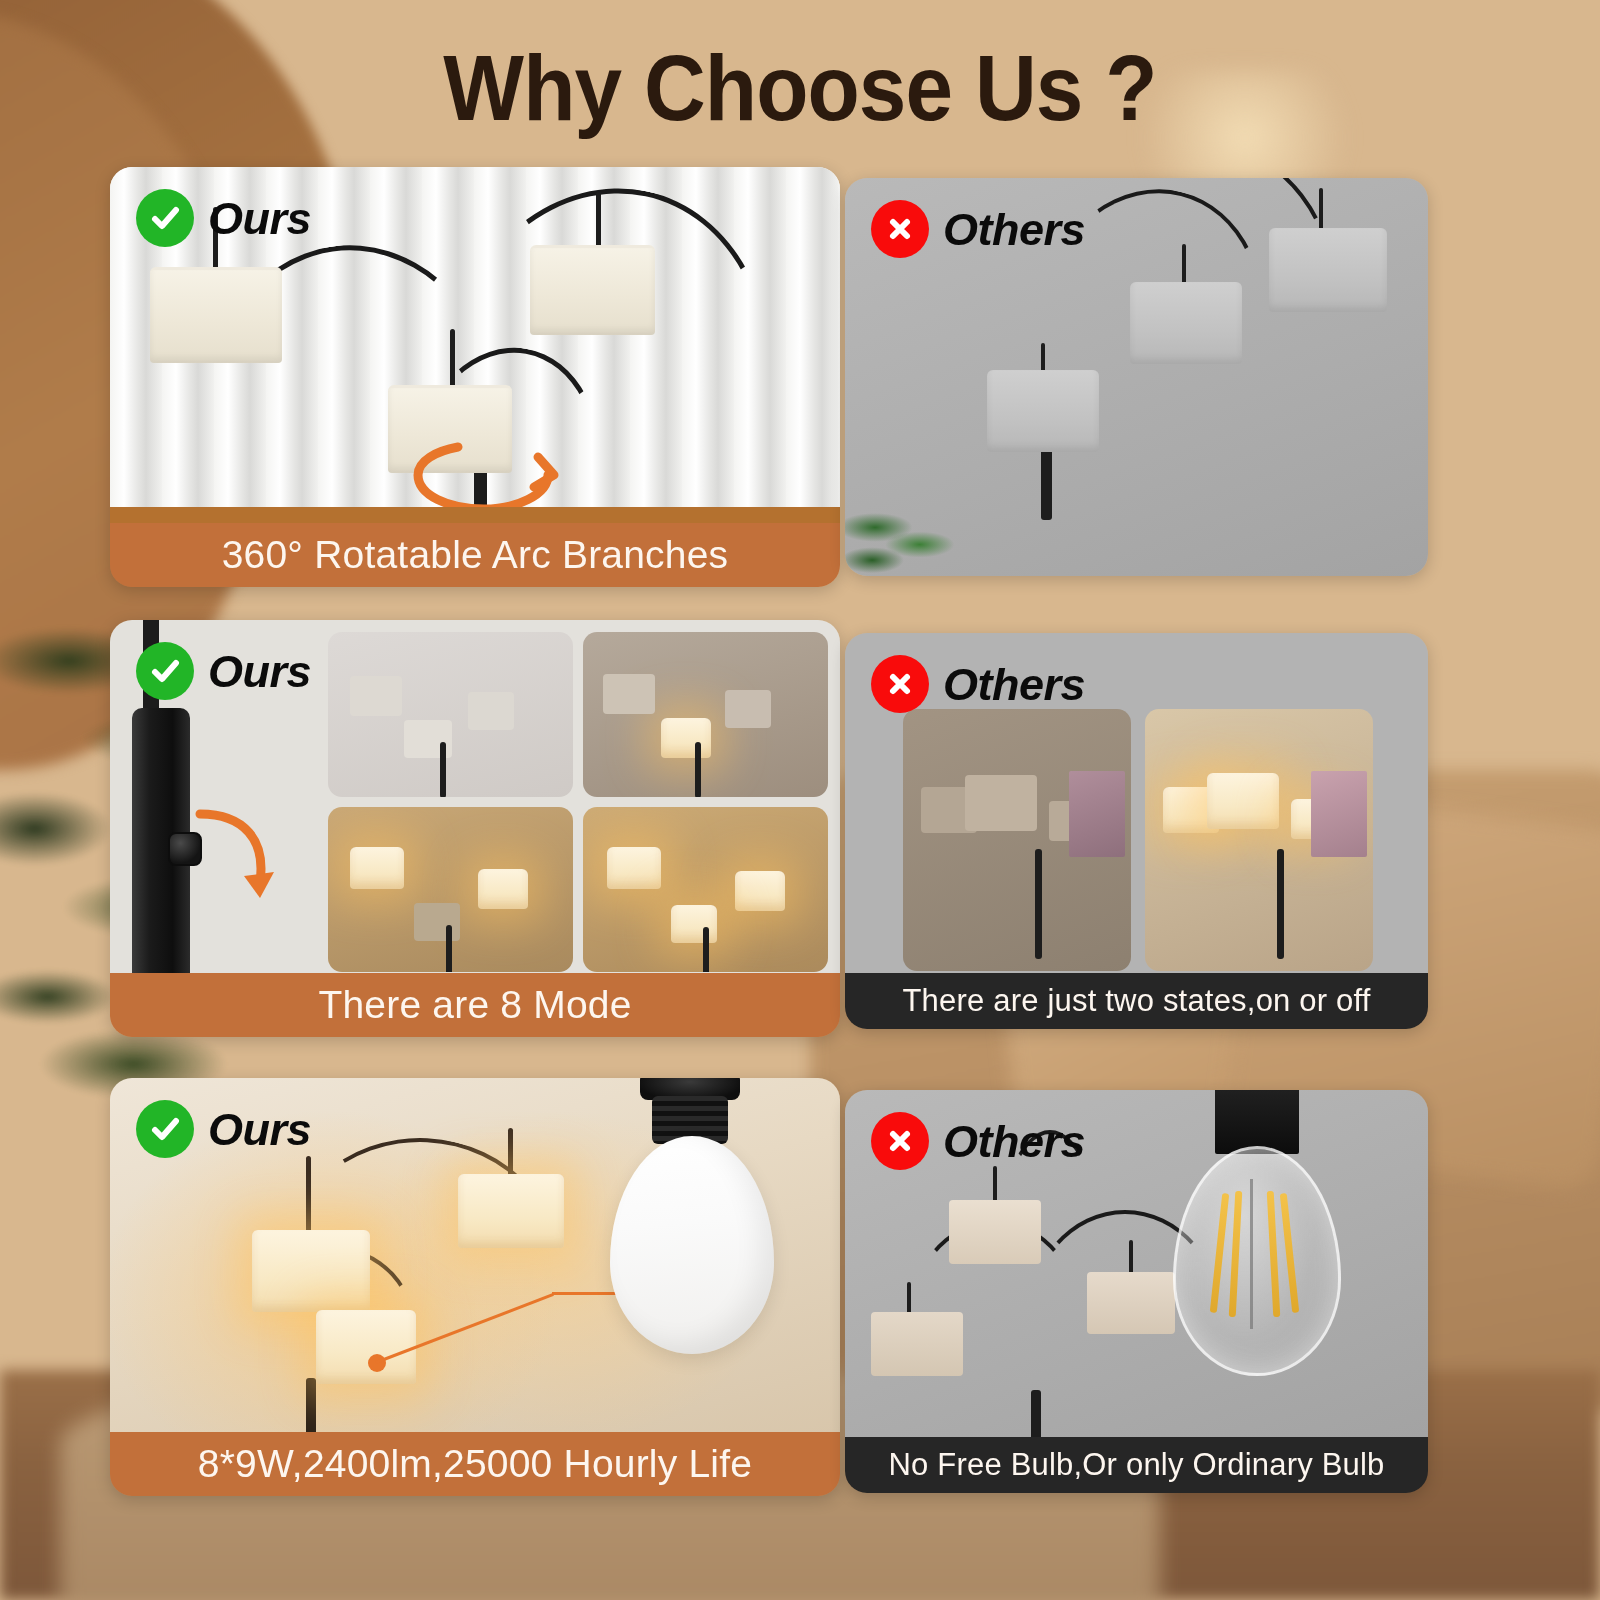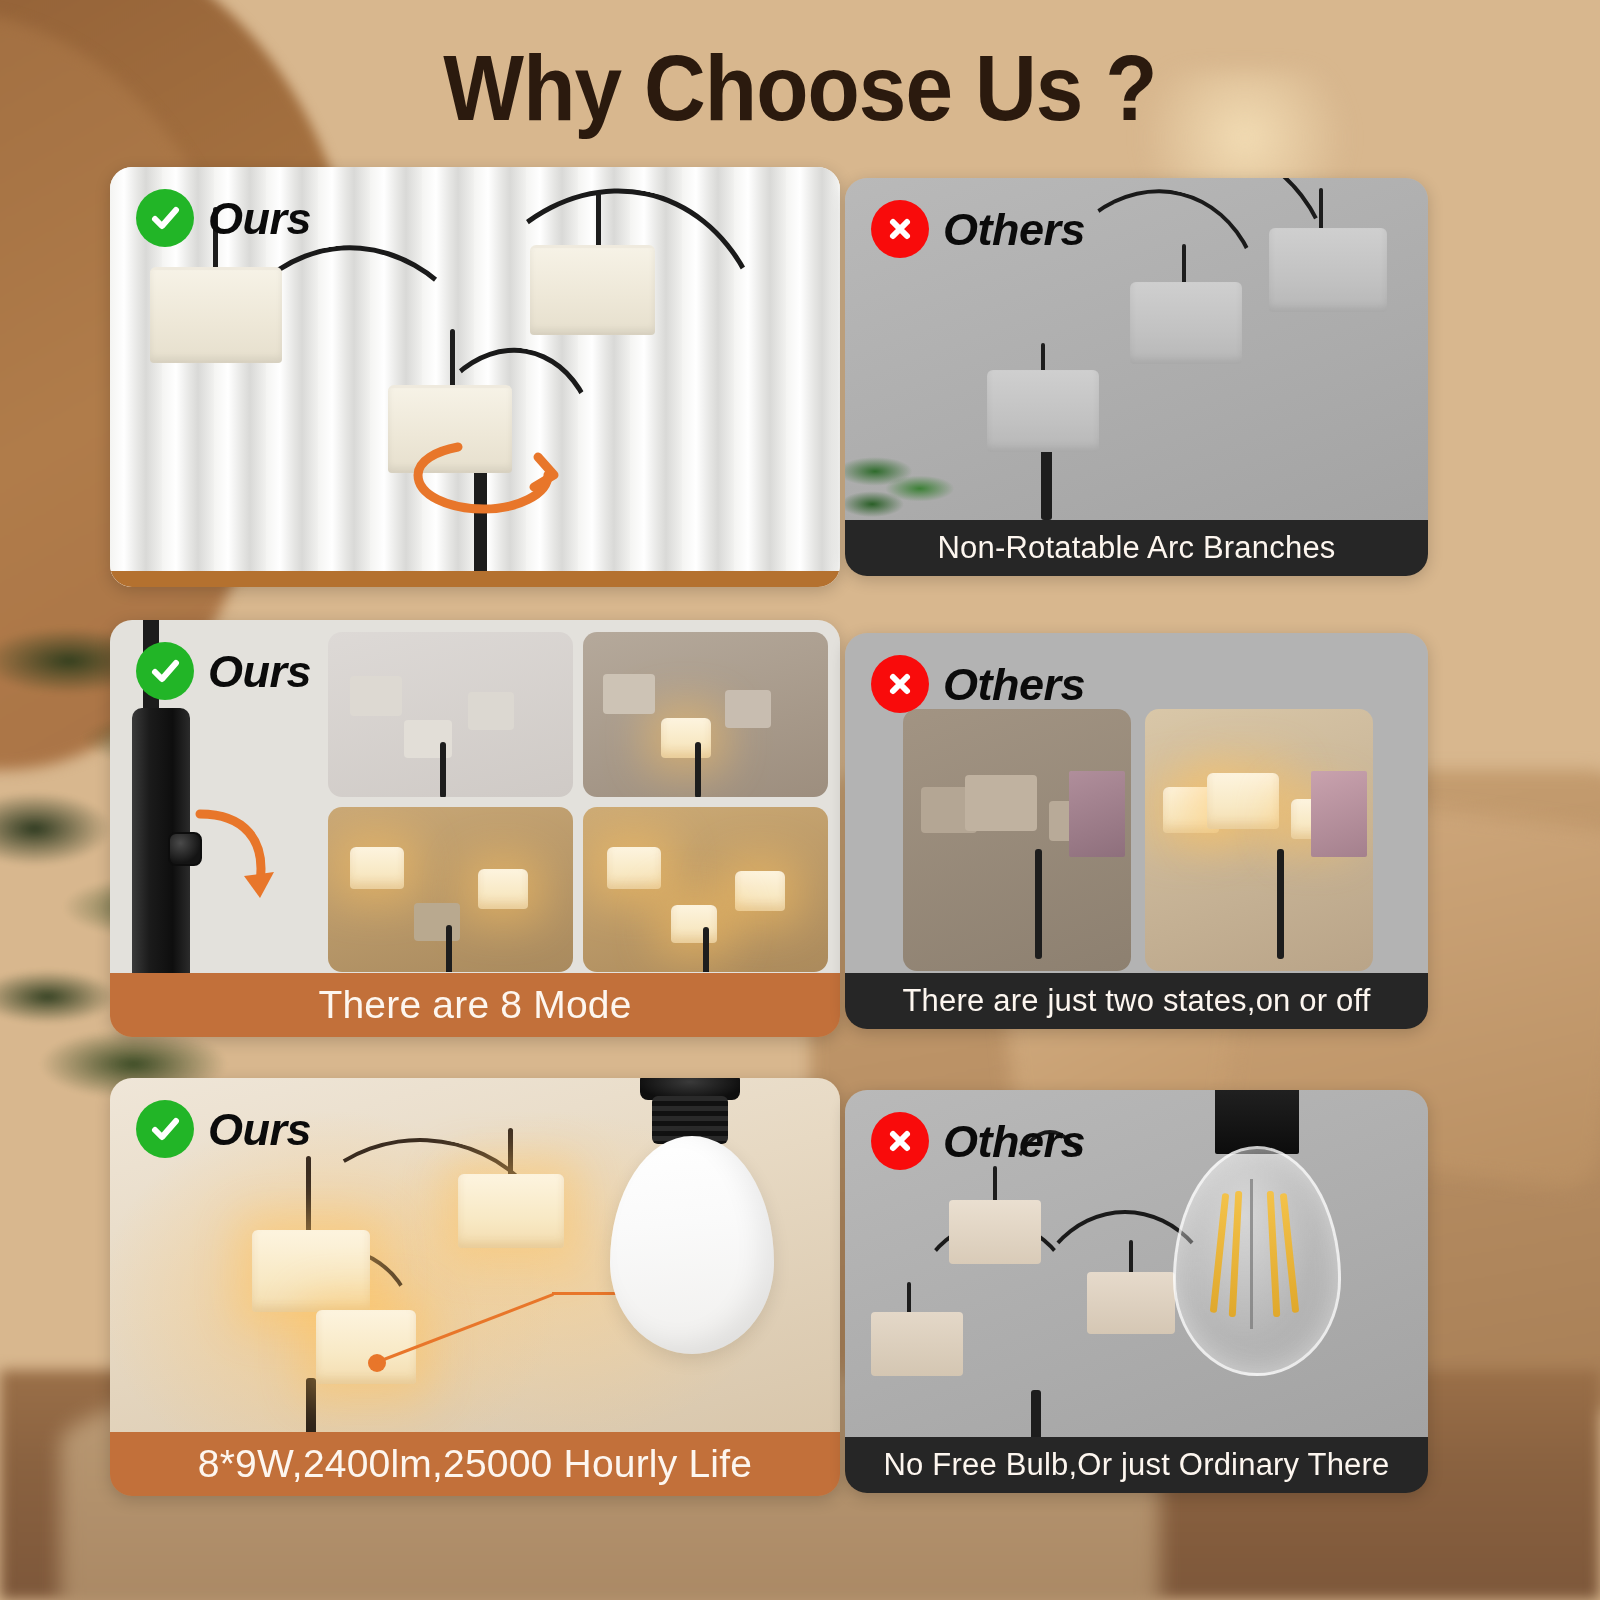--- a/index.html
+++ b/index.html
@@ -398,20 +398,21 @@
 
       <div class="badge">
         <span class="mark check">
           <svg width="36" height="36" viewBox="0 0 36 36">
               <path d="M8 19 L15 26 L29 10" fill="none" stroke="#fff" stroke-width="6" stroke-linecap="round" stroke-linejoin="round"></path>
             </svg>
         </span>
         <span class="label">Ours</span>
       </div>
     </div>
+    <div class="caption">360° Rotatable Arc Branches</div>
   </div>
 
   <div class="card others r1">
     <div class="stage">
       <div class="scene">
         <div class="graywall"></div>
 
         <div class="pole" style="left:196px; top:222px; width:11px; height:120px;"></div>
         <div class="arc" style="left:190px; top:-40px; width:300px; height:330px; border-width:4px; transform:rotate(16deg) scaleX(-1);"></div>
         <div class="arc" style="left:188px; top:10px; width:230px; height:280px; border-width:4px; transform:rotate(14deg) scaleX(-1);"></div>
@@ -433,21 +434,20 @@
 
       <div class="badge">
         <span class="mark cross">
           <svg width="36" height="36" viewBox="0 0 36 36">
               <path d="M11 11 L25 25 M25 11 L11 25" fill="none" stroke="#fff" stroke-width="6" stroke-linecap="round"></path>
             </svg>
         </span>
         <span class="label">Others</span>
       </div>
     </div>
-    <div class="caption">Non-Rotatable Arc Branches</div>
   </div>
 
   <div class="card ours r2">
     <div class="stage">
       <div class="scene">
         <div class="panel-light"></div>
 
         <div style="position:absolute;left:33px;top:-10px;width:16px;height:110px;background:#1c1c1c;border-radius:4px;"></div>
         <div style="position:absolute;left:22px;top:88px;width:58px;height:280px;
                     background:linear-gradient(90deg,#3a3a3a 0%,#1b1b1b 30%,#0e0e0e 70%,#2b2b2b 100%);
@@ -600,16 +600,16 @@
 
       <div class="badge">
         <span class="mark cross">
           <svg width="36" height="36" viewBox="0 0 36 36">
               <path d="M11 11 L25 25 M25 11 L11 25" fill="none" stroke="#fff" stroke-width="6" stroke-linecap="round"></path>
             </svg>
         </span>
         <span class="label">Others</span>
       </div>
     </div>
-    <div class="caption">No Free Bulb,Or just Ordinary There</div>
+    <div class="caption">No Free Bulb,Or only Ordinary Bulb</div>
   </div>
 
 </div>
 
 </body></html>

